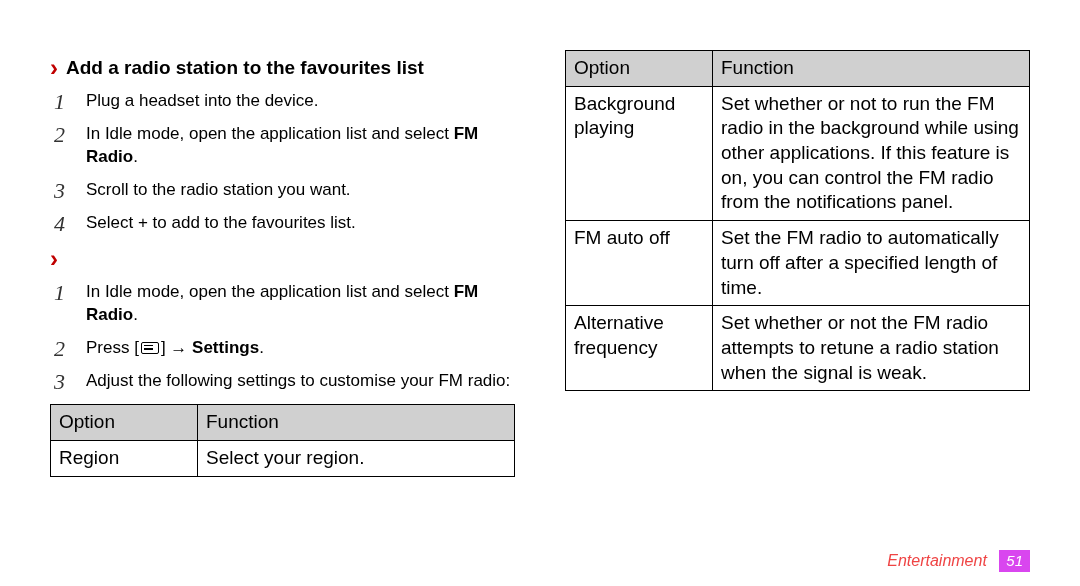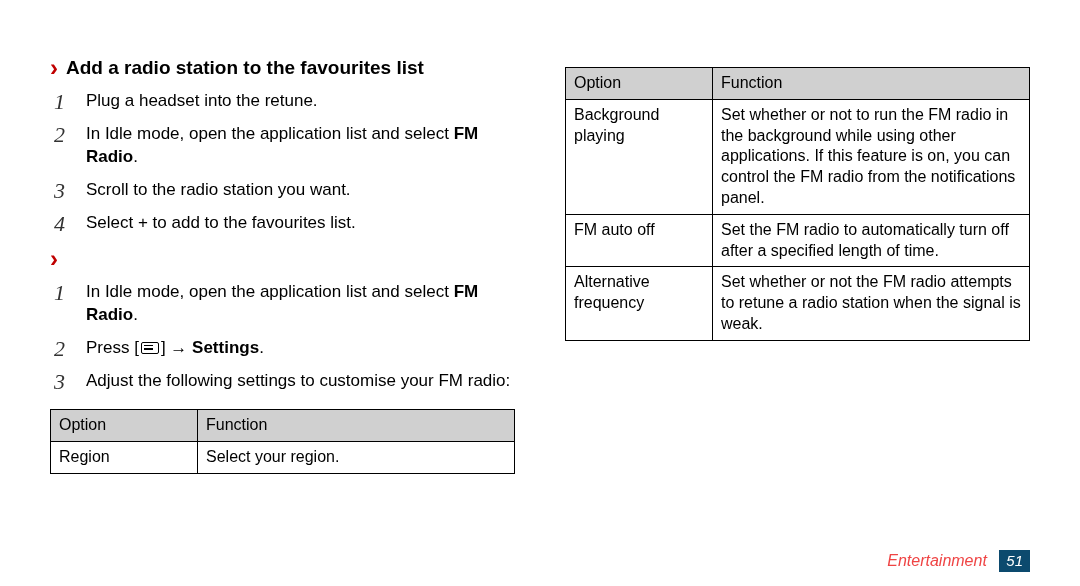--- a/index.html
+++ b/index.html
@@ -88,22 +88,22 @@
     right: 5px;
     height: 1.5px;
     background: #000;
   }
   .icon-menu::before { top: 2px; }
   .icon-menu::after { top: 5.5px; }
 
   table.opts {
     width: 100%;
     border-collapse: collapse;
-    margin-top: 17px;
-    font-size: 16px;
+    margin-top: 0;
+    font-size: 19px;
   }
   table.opts th, table.opts td {
     border: 1px solid #000;
     padding: 5px 8px;
     vertical-align: top;
     text-align: left;
     font-weight: normal;
     line-height: 1.3;
   }
   table.opts thead th {
@@ -117,42 +117,42 @@
     bottom: 14px;
     font-size: 16px;
   }
   .footer .section {
     font-style: italic;
     color: #ef4444;
     margin-right: 8px;
   }
   .footer .pg {
     display: inline-block;
-    background: #0c4a6e;
+    background: #d946ef;
     color: #fff;
     padding: 2px 7px 3px 7px;
     font-style: italic;
     font-size: 15px;
   }
 </style>
 </head>
 <body>
 
 <div class="page">
 
   <div class="col left">
 
     <div class="sec-head">
       <span class="chev">›</span>
       <span class="title">Add a radio station to the favourites list</span>
     </div>
 
     <ol class="steps">
       <li>
-        <span>Plug a headset into the retune.</span>
+        <span>Plug a headset into the device.</span>
       </li>
       <li>
         <span>In Idle mode, open the application list and select </span><span class="bold">FM Radio</span><span>.</span>
       </li>
       <li>
         <span>Scroll to the radio station you want.</span>
       </li>
       <li>
         <span>Select + to add to the favourites list.</span>
       </li>

